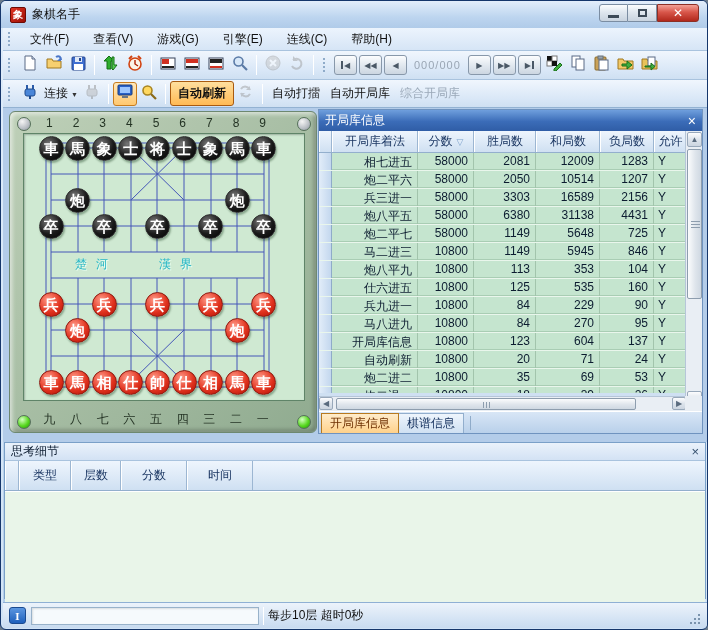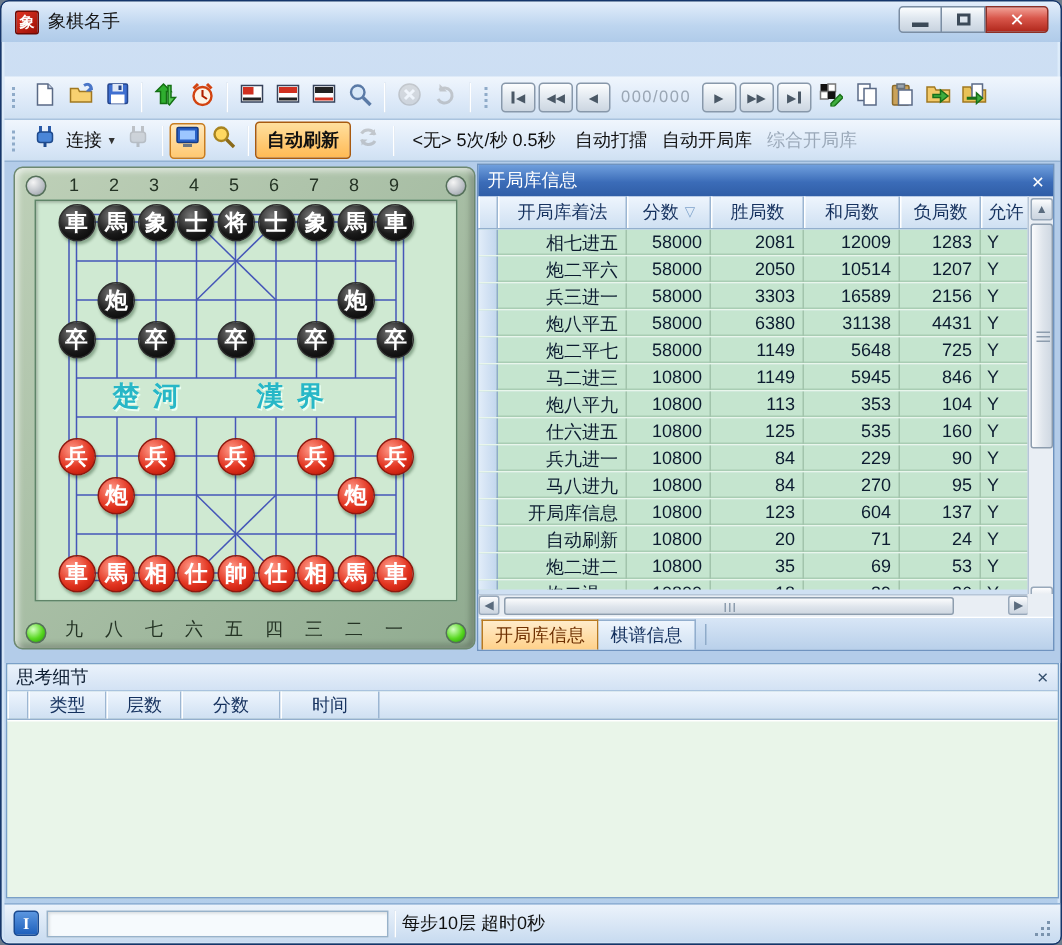--- a/index.html
+++ b/index.html
@@ -58,21 +58,21 @@
     border:1px solid #5f8468; box-shadow: inset 1px 1px 2px rgba(0,0,0,.25); }
   .board-field svg{ position:absolute; left:0; top:0; }
   .light{ position:absolute; width:14px; height:14px; border-radius:50%; border:1px solid #55705a; }
   .light.gray{ background:radial-gradient(circle at 35% 30%,#f5f5f5,#b9bec4 60%,#8d949c); }
   .light.green{ background:radial-gradient(circle at 35% 30%,#d2ffc0,#58d820 55%,#1f9406); }
   .nums{ position:absolute; left:26px; width:240px; height:14px; display:flex; }
   .nums span{ flex:1; text-align:center; font-size:12px; color:#243324; }
   .nums.top{ top:4px; }
   .nums.bottom{ bottom:7px; }
   .river{ position:absolute; left:13px; top:139px; width:282px; height:26px; display:flex; align-items:center; }
-  .river .rword{ font-size:18px; font-weight:bold; color:#27b7c7; letter-spacing:9px;
+  .river .rword{ font-size:12px; font-weight:normal; color:#27b7c7; letter-spacing:9px;
     text-shadow:1px 1px 0 #eafff2; }
   .river .sp1{ width:52px; } .river .sp2{ width:42px; }
   .piece{ position:absolute; width:25px; height:25px; border-radius:50%; text-align:center;
     line-height:24px; font-size:15px; font-weight:bold; color:#fff; cursor:pointer; }
   .piece.black{ background:radial-gradient(circle at 36% 30%,#777,#1a1a1a 55%,#000);
     border:1px solid #2e2e2e; box-shadow:1px 2px 2px rgba(0,40,10,.35); }
   .piece.red{ background:radial-gradient(circle at 36% 30%,#ff9a88,#e23420 55%,#ad0d00);
     border:1px solid #8c1a10; box-shadow:1px 2px 2px rgba(0,40,10,.35); }
   
   .right-panel{ position:absolute; left:317px; top:108px; width:385px; height:325px;
@@ -120,21 +120,21 @@
     color:#6e2f00; }
   .tab.inactive{ background:linear-gradient(#eef5fd,#cfe0f2); border:1px solid #92aecd; border-bottom:none;
     border-left:none; color:#15315e; }
   .tabsep{ width:1px; height:14px; background:#8fabc9; margin:4px 0 0 6px; }
   
   .think-panel{ position:absolute; left:3px; top:441px; width:702px; height:157px;
     border:1px solid #7aa0c8; background:#e7f4e7; }
   .tp-header{ height:18px; display:flex; align-items:center; padding:0 6px; font-size:12px; color:#0c1c30;
     background:linear-gradient(#eaf2fb,#d3e2f4); border-bottom:1px solid #a9c3de; }
   .tp-close{ margin-left:auto; color:#35506e; font-size:13px; cursor:pointer; line-height:12px; }
-  .tp-cols{ height:19px; display:flex; background:linear-gradient(#eef5fd,#cfe0f2);
+  .tp-cols{ height:30px; display:flex; background:linear-gradient(#eef5fd,#cfe0f2);
     border-bottom:1px solid #93afcd; }
   .tpc{ font-size:12px; color:#15315e; display:flex; align-items:center; justify-content:center;
     border-right:1px solid #9cb6d2; border-left:1px solid #fff; }
   .tpc.grip2{ width:14px; } .tpc.c-type{ width:52px; } .tpc.c-depth{ width:50px; }
   .tpc.c-score{ width:66px; } .tpc.c-time{ width:66px; }
   .tpc.c-pv{ flex:1; justify-content:flex-start; padding-left:8px; border-right:none; }
   .tp-content{ height:118px; background:#e9f5e9; border-top:1px solid #fff; }
   
   .statusbar{ position:absolute; left:2px; top:601px; width:704px; height:26px;
     background:linear-gradient(#ecf3fb,#c8dbf0); border-top:1px solid #8fb0d4;
@@ -162,20 +162,32 @@
       <div class="wbtn min">
           <span class="minglyph"></span>
         </div>
       <div class="wbtn max">
           <span class="maxglyph"></span>
         </div>
       <div class="wbtn close">✕</div>
     </div>
   </div>
 
+  <div class="menubar">
+    <span class="grip"></span>
+    <div style="display:flex">
+
+    <div class="menuitem">文件(F)</div>
+        <div class="menuitem">查看(V)</div>
+        <div class="menuitem">游戏(G)</div>
+        <div class="menuitem">引擎(E)</div>
+        <div class="menuitem">连线(C)</div>
+        <div class="menuitem">帮助(H)</div>
+      </div>
+  </div>
 
   <div class="toolbar tb1">
     <span class="grip"></span>
     <div class="tbtn">
         <span><svg width="16" height="16">
             <path d="M3 1h7l3 3v11H3z" fill="#fff" stroke="#5a6a86"></path>
             <path d="M10 1v3h3" fill="#cfd8ea" stroke="#5a6a86"></path>
           </svg></span>
       </div>
     <div class="tbtn">
@@ -329,21 +341,20 @@
     <span class="tsep"></span>
     <div class="txtbtn orange">自动刷新</div>
     <div class="tbtn disabled">
         <span><svg width="15" height="15">
             <path d="M3 5a5 5 0 0 1 9 1M12 10a5 5 0 0 1-9-1" fill="none" stroke="#8d97a2" stroke-width="2"></path>
             <path d="M12 2v4H8z" fill="#8d97a2"></path>
             <path d="M3 13V9h4z" fill="#8d97a2"></path>
           </svg></span>
       </div>
     <span class="tsep"></span>
-    <span class="speedtxt">&lt;无&gt; 5次/秒  0.5秒</span>
     <div class="txtbtn flat">自动打擂</div>
     <div class="txtbtn flat">自动开局库</div>
     <div class="txtbtn flat disabledtxt">综合开局库</div>
   </div>
 
   <div class="client"></div>
 
   <div class="board-panel">
     <div class="light gray" style="left:7px; top:5px;"></div>
     <div class="light gray" style="left:287px; top:5px;"></div>

